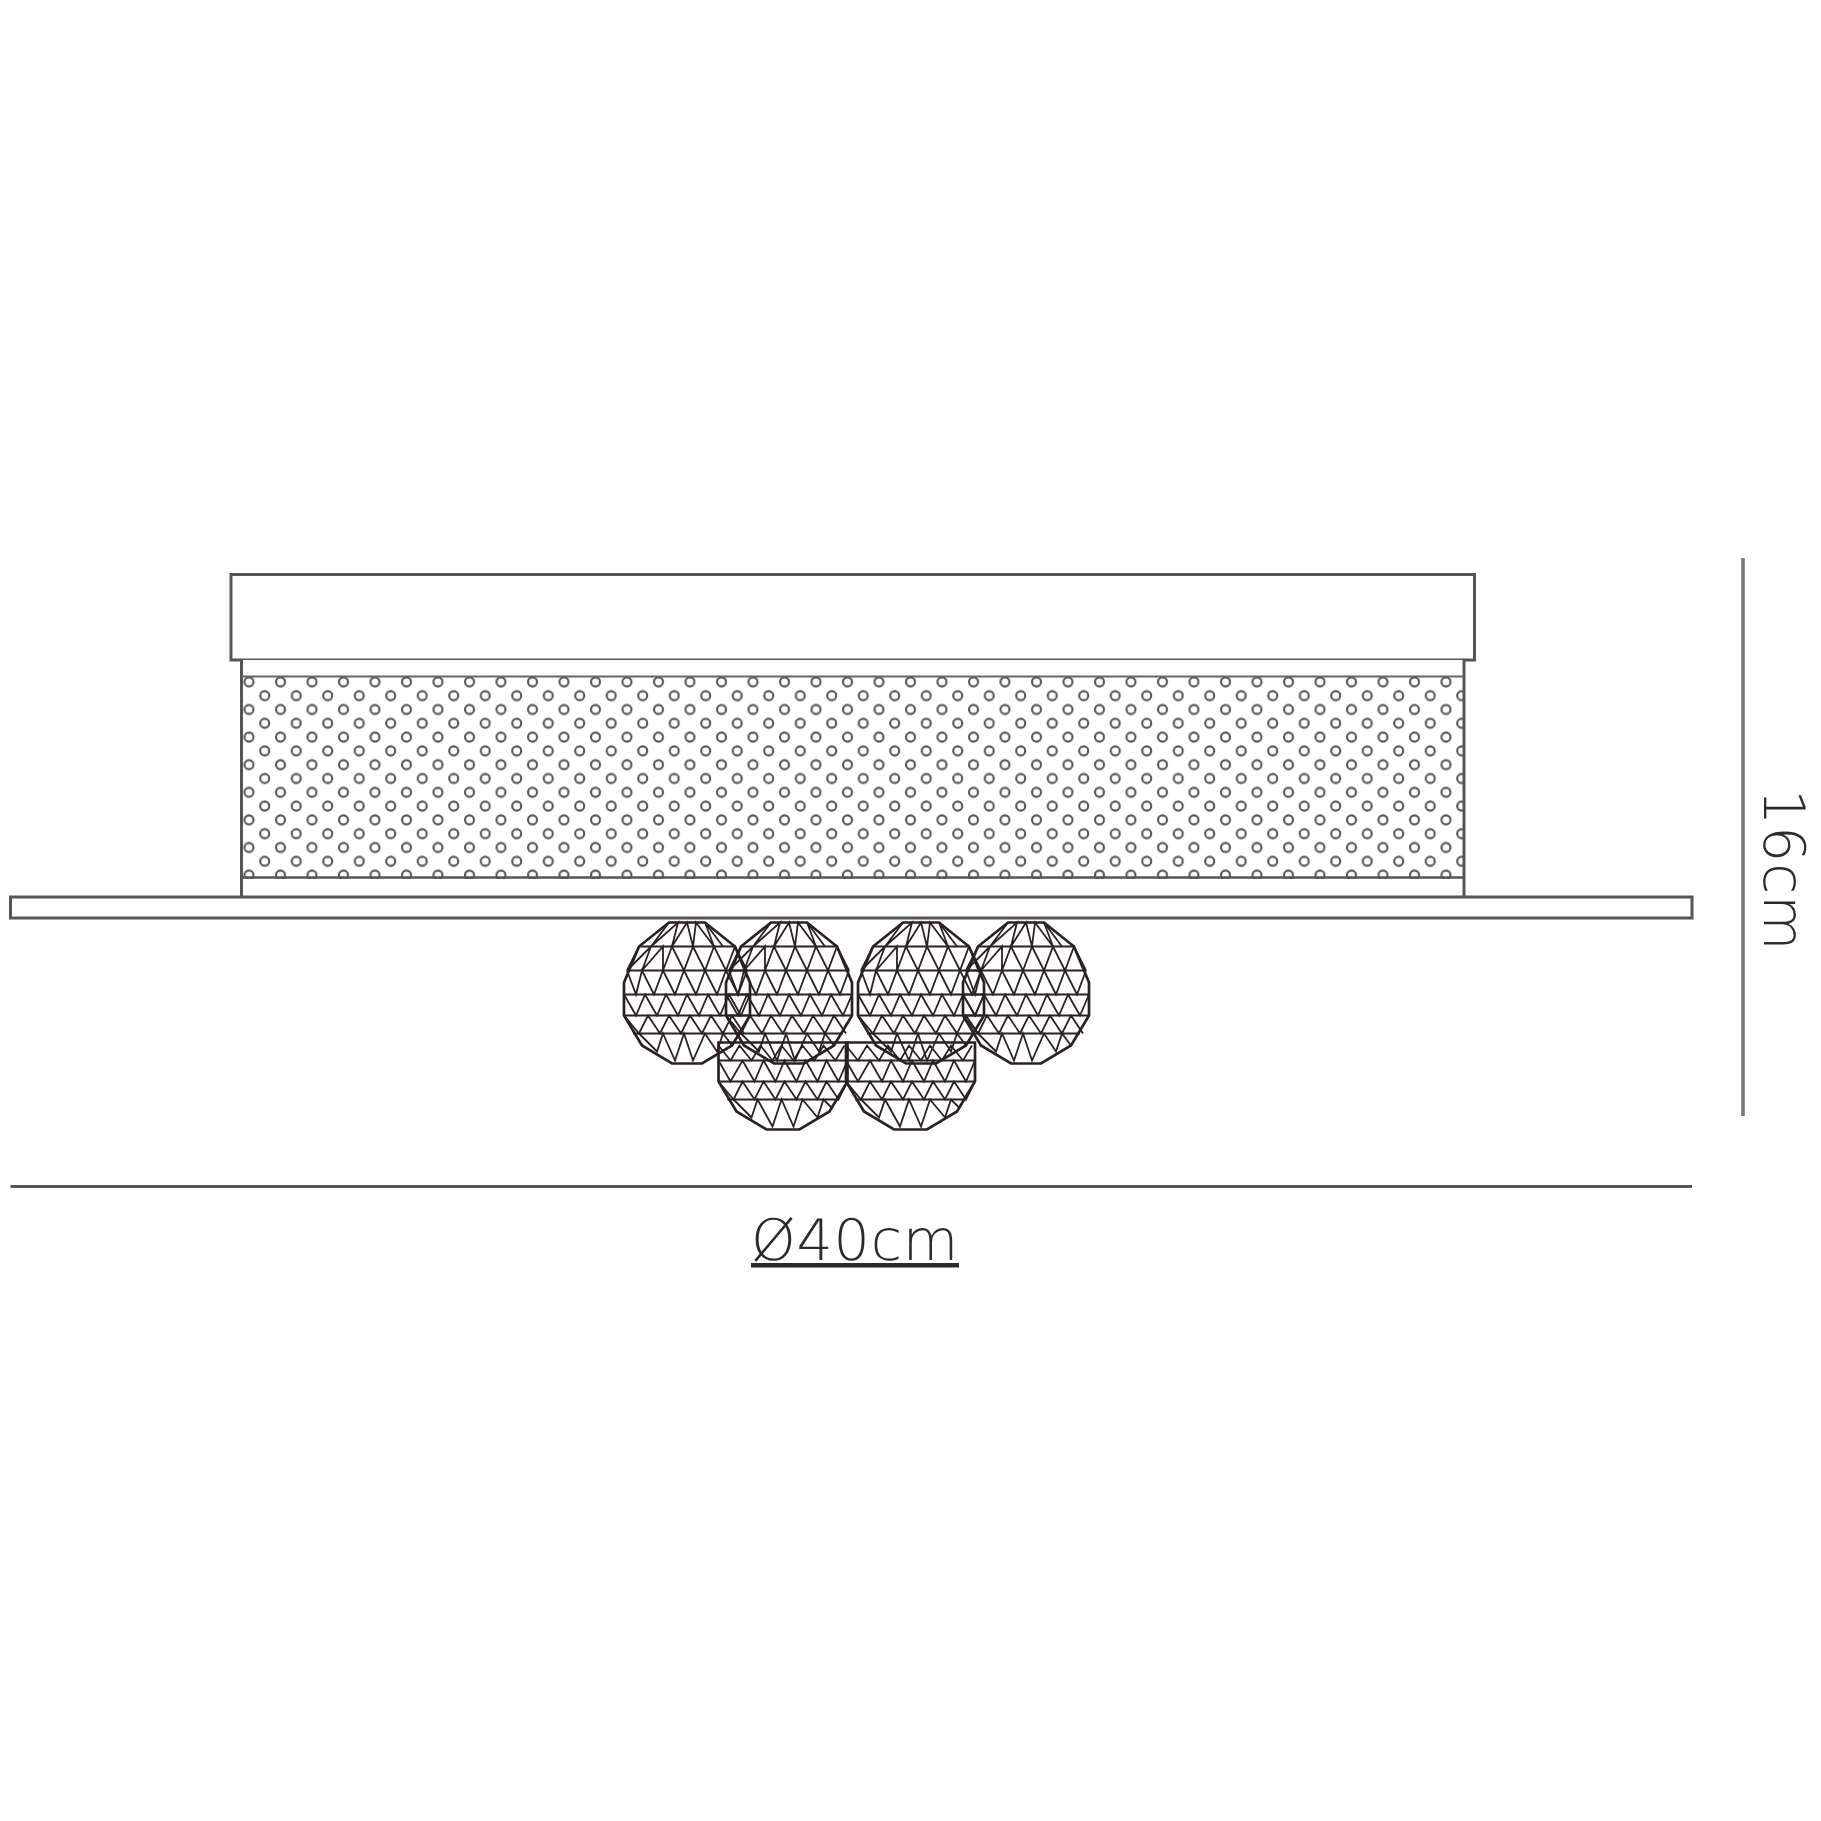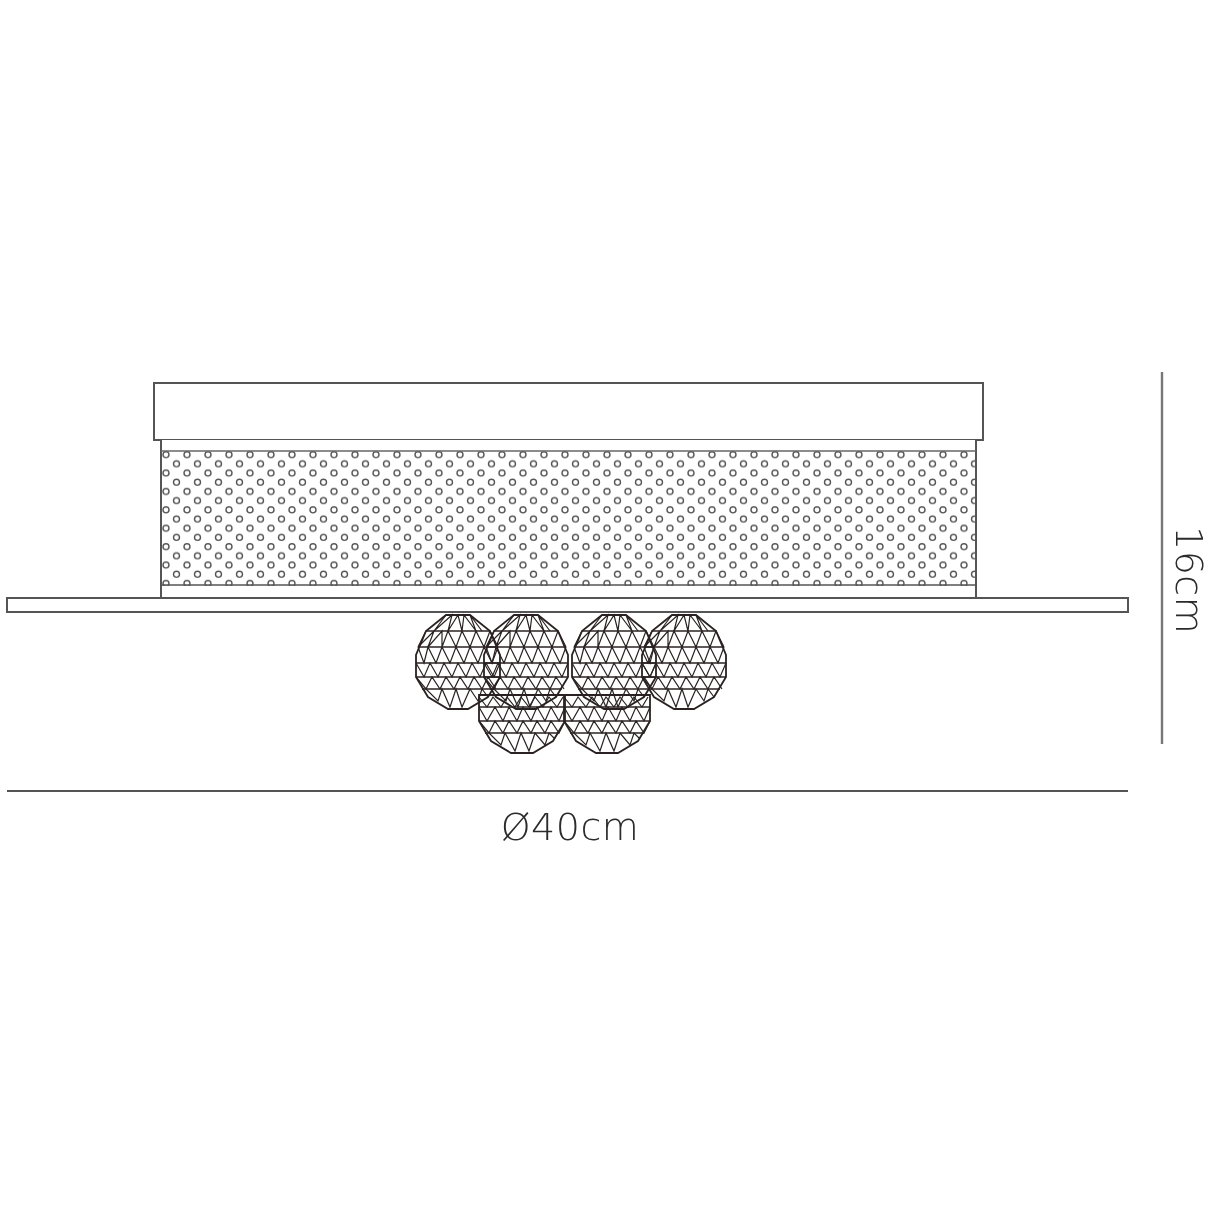--- a/index.html
+++ b/index.html
@@ -1,19 +1,19 @@
 <!DOCTYPE html>
 <html><head>
 <meta charset="utf-8">
 <style>
   html, body { margin: 0; padding: 0; background: #ffffff; }
   body { width: 1214px; height: 1214px; position: relative; overflow: hidden; font-family: "Liberation Sans", "DejaVu Sans", sans-serif; }
   #drawing { position: absolute; left: 0; top: 0; width: 1214px; height: 1214px; }
   .dim-label { position: absolute; color: #2b2b2b; font-family: "DejaVu Sans", "Liberation Sans", sans-serif; font-weight: 300; letter-spacing: 0.5px; }
-  #width-label { left: 0; width: 1140px; top: 804px; text-align: center; font-size: 38px; line-height: 46px; }
+  #width-label { left: 0; width: 1140px; top: 804px; text-align: center; font-size: 38px; line-height: 46px; text-decoration: underline; }
   #height-label { left: 1166px; top: 510px; width: 60px; height: 140px; font-size: 38px; line-height: 46px; transform-origin: 0 0; }
   #height-label span { display: inline-block; transform: rotate(90deg); transform-origin: 0 0; position: absolute; left: 46px; top: 16px; white-space: nowrap; }
 </style>
 </head>
 <body>
 
 <svg id="drawing" viewBox="0 0 1214 1214" xmlns="http://www.w3.org/2000/svg">
   <defs>
     <pattern id="mesh" x="161" y="450" width="21" height="18.4" patternUnits="userSpaceOnUse">
       <circle cx="5" cy="4.6" r="3" fill="none" stroke="#555" stroke-width="1.4"></circle>

